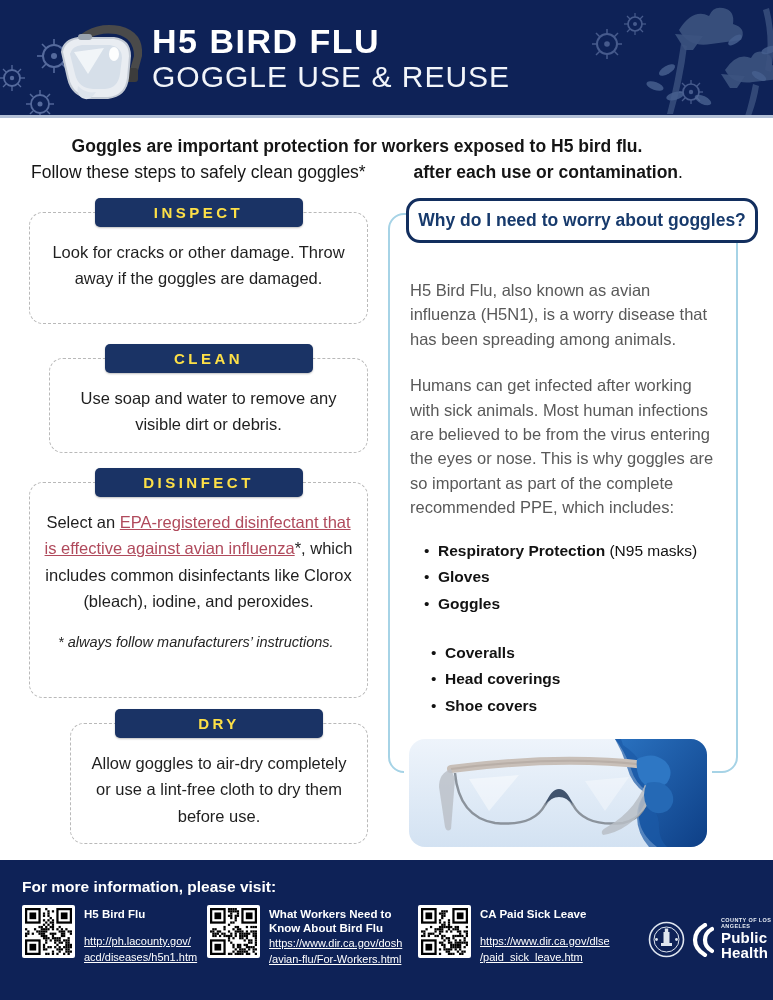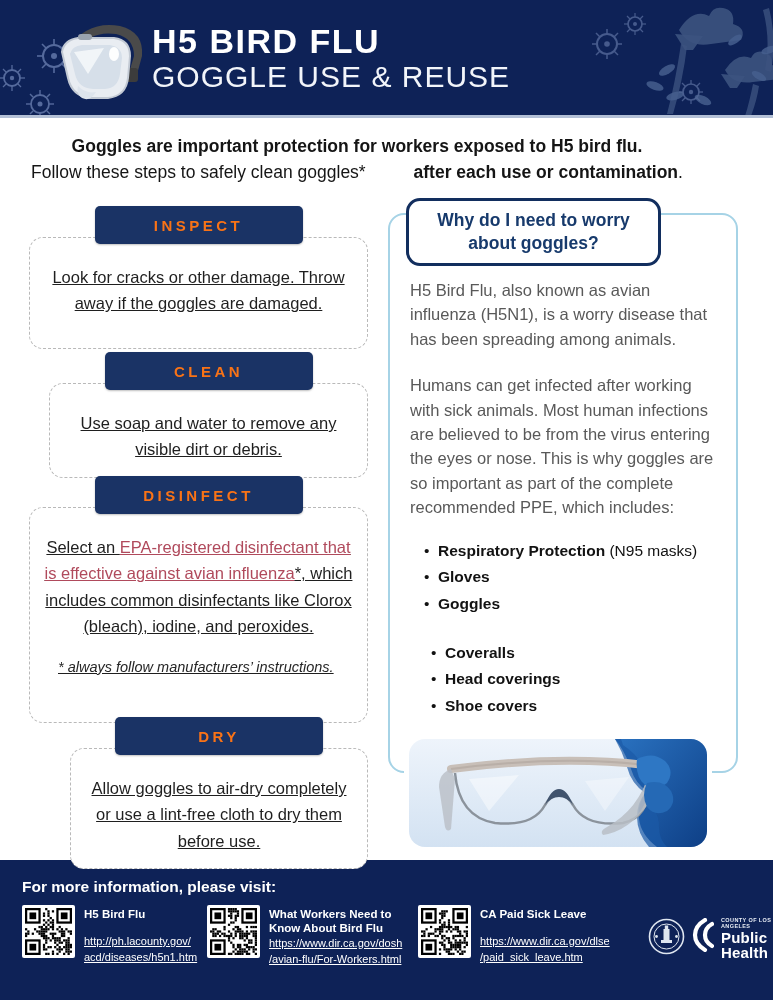--- a/index.html
+++ b/index.html
@@ -24,50 +24,50 @@
 
   
   .intro { position:absolute; top:133px; left:0; width:714px; text-align:center; line-height:1.5; }
   .intro .l1 { font-size:17.5px; font-weight:bold; color:#151515; }
   .intro .l2 { font-size:17.5px; color:#151515; }
   .intro .l2 b { font-weight:bold;margin-left:43px; }
 
   
   .step { position:absolute; left:29px; width:339px; }
   .step-band {
-    position:relative; z-index:2; margin:8px auto; width:208px; height:38px;
-    background:#1a3365; border-radius:5px; color:#f97316;
+    position:relative; z-index:2; margin:0 auto; width:208px; height:29px;
+    background:#1a3365; border-radius:5px; color:#fde047;
     font-size:15px; font-weight:bold; letter-spacing:3.5px;
     display:flex; align-items:center; justify-content:center;
     box-shadow:0 1px 2px rgba(0,0,0,.25);
   }
   .step-box {
     position:relative; z-index:1; margin-top:-15px;
     border:1.5px dashed #b9b9b9; border-radius:14px;
     background:#fff; padding:26px 12px 14px;
-    text-align:center; font-size:16.5px; line-height:1.6; color:#1f1f1f;text-decoration:underline;
+    text-align:center; font-size:16.5px; line-height:1.6; color:#1f1f1f;
   }
   .step-box .red-link { color:#b04a5c; text-decoration:underline; cursor:pointer; }
   .footnote { margin-top:16px; font-style:italic; font-size:14.5px; text-align:left; color:#262626;margin-left:16px; }
   #step-inspect   { top:198px; }
   #step-clean     { top:344px;padding-left:20px; }
   #step-disinfect { top:468px; }
   #step-dry       { top:709px;padding-left:41px; }
   #step-inspect  .step-box { min-height:112px; }
   #step-clean    .step-box { min-height:91px; }
   #step-disinfect .step-box { min-height:216px; }
   #step-dry      .step-box { min-height:115px; }
 
   
   .why-outer {
     position:absolute; top:213px; left:388px; width:350px; height:560px;
     border:2px solid #a6d3e6; border-radius:16px; background:#fff; z-index:1;
   }
   .why-header {
-    position:absolute; top:198px; left:406px; width:255px; z-index:3;
+    position:absolute; top:198px; left:406px; width:352px; z-index:3;
     background:#fff; border:3px solid #122e5e; border-radius:14px;
     padding:8px 6px; text-align:center;
     font-size:17.5px; font-weight:bold; color:#173a6c; line-height:1.3;
   }
   .why-body { position:absolute; top:278px; left:410px; width:310px; z-index:2;
     font-size:16.5px; line-height:1.48; color:#595959; }
   .why-body p + p { margin-top:22px; }
   .ppe-list { list-style:none; margin-top:18px; padding-left:14px; color:#121212; }
   .ppe-list li { font-size:15.5px; line-height:1.72; position:relative; padding-left:14px; }
   .ppe-list li::before { content:"•"; position:absolute; left:0; top:0; color:#121212; }
@@ -94,21 +94,21 @@
   .qr-code {
     width:53px; height:53px; background:#fff; border-radius:2px;
     padding:3px; flex:none;
   }
   .qr-modules, .qr-modules svg { width:100%; height:100%; display:block; }
   .qr-text { width:145px; padding-top:2px; }
   .qr-label { font-size:11.5px; font-weight:bold; line-height:1.25; min-height:27px; }
   .qr-url { font-size:11px; line-height:1.45; }
   .qr-url div { text-decoration:underline; cursor:pointer; }
 
-  .logo { position:absolute; top:58px; left:648px; display:flex; align-items:flex-start; gap:7px; }
+  .logo { position:absolute; top:58px; left:648px; display:flex; align-items:center; gap:7px; }
   .logo-seal { width:37px; height:37px; flex:none; }
   .logo-mark { width:22px; height:34px; flex:none; }
   .logo-text { line-height:1.05; }
   .logo-county { font-size:5.5px; letter-spacing:.4px; font-weight:bold; color:#e8edf5; }
   .logo-dept { font-size:15px; font-weight:bold; color:#ffffff; letter-spacing:.2px; }
 </style>
 </head>
 <body>
 
 <div class="page">

